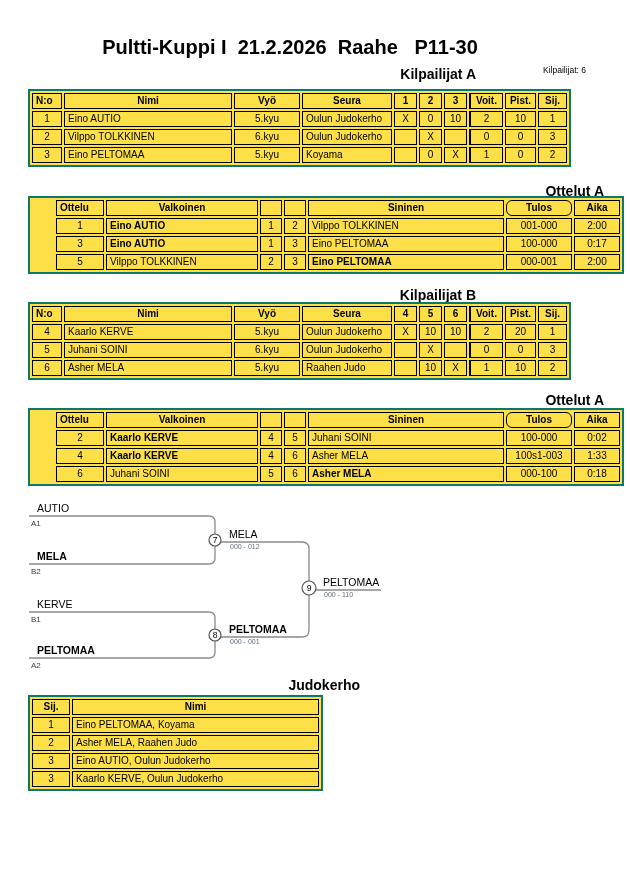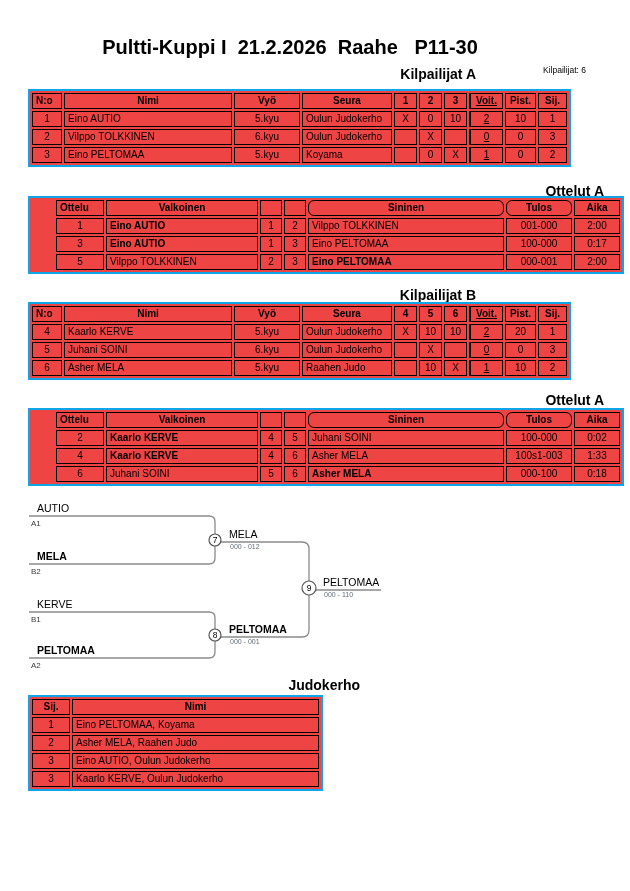--- a/index.html
+++ b/index.html
@@ -13,47 +13,47 @@
     font-size:20px;font-weight:bold;white-space:pre;
   }
   .comp-count{top:65px;left:543px;font-size:8.5px;}
   .sec-title{font-weight:bold;font-size:14px;text-align:right;}
   .sec-title.w-pool{left:0;width:476px;}
   .sec-title.w-match{left:0;width:604px;}
   .sec-title.w-res{left:0;width:360px;}
 
   table{
     border-collapse:separate;border-spacing:2px;
-    border:2px solid #0ea5e9;background:#ef4444;table-layout:fixed;
+    border:2px solid #0f766e;background:#fde047;table-layout:fixed;
   }
   th,td{
     border:1px solid #000;font-size:10px;line-height:12px;
     padding:1px 3px;overflow:hidden;white-space:nowrap;
   }
   th{font-weight:bold;text-align:center;}
   td{text-align:center;}
   td.l,th.l{text-align:left;}
   .b{font-weight:bold;}
-  .sep{border-left-width:2px;text-decoration:underline;}
+  .sep{border-left-width:2px;}
 
   table.pool{width:490px;}
   .c-no{width:22px;}
   .c-name{width:160px;}
   .c-belt{width:58px;}
   .c-club{width:82px;}
   .c-m{width:15px;}
   .c-wins{width:25px;}
   .c-pts{width:23px;}
   .c-place{width:21px;}
 
   table.match{width:545px;padding-left:24px;}
   .c-match{width:40px;}
   .c-white{width:144px;}
   .c-n{width:14px;}
-  .c-blue{width:188px;border-radius:6px;}
+  .c-blue{width:188px;}
   .c-result{width:58px;border-radius:6px;}
   .c-aika{width:38px;}
 
   table.results{width:287px;}
   .c-rplace{width:30px;}
   .c-rname{width:239px;}
 
   svg text{font-family:"Liberation Sans",sans-serif;}
   .bk-line{fill:none;stroke:#8a8a8a;stroke-width:1.3;}
   .bk-node{fill:#fff;stroke:#555;stroke-width:1.2;}

